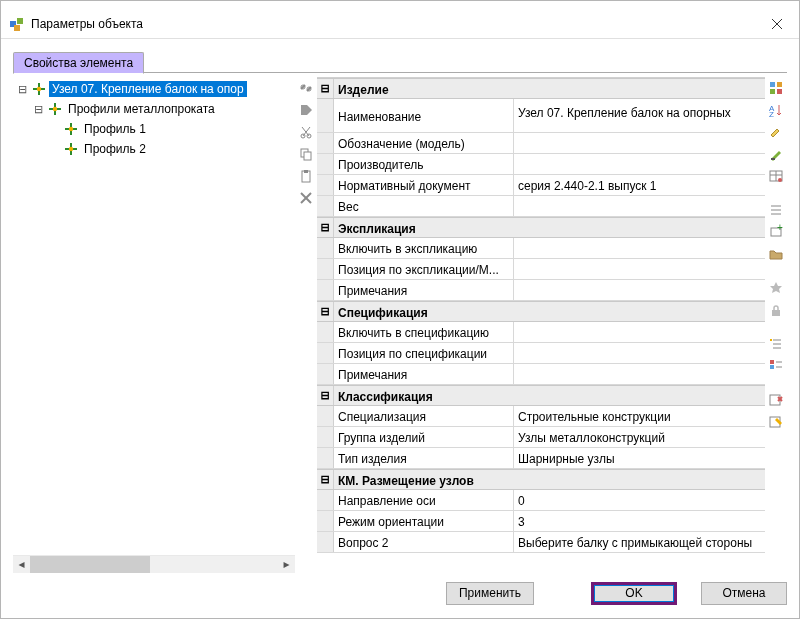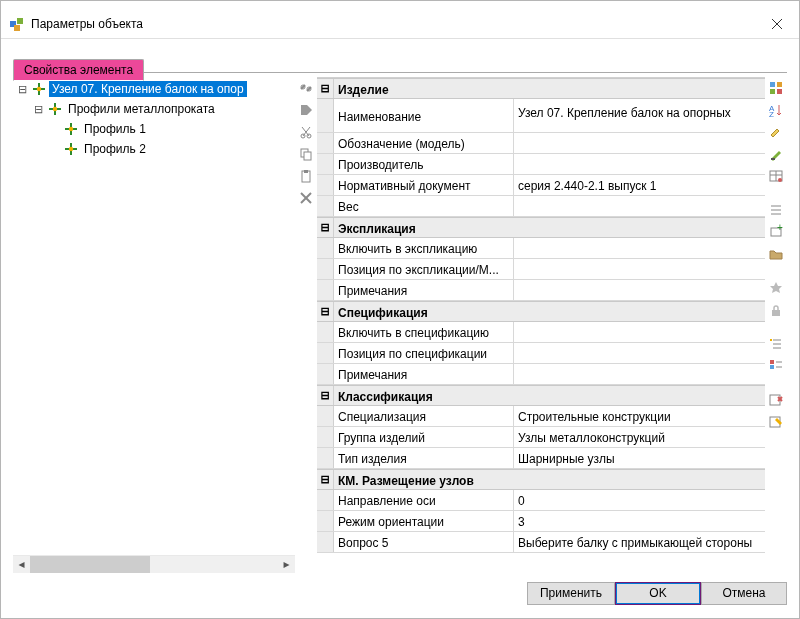--- a/index.html
+++ b/index.html
@@ -44,23 +44,23 @@
 
   
   .tabstrip {
     display:flex; align-items:flex-end;
     border-bottom: 1px solid #aaa;
     height: 22px;
   }
   .tab {
     border: 1px solid #aaa;
     border-bottom: 1px solid #fff;
-    background: #ec4899;
+    background: #c4b5fd;
     padding: 3px 10px 3px 10px;
-    position: relative; top: 9px;
+    position: relative; top: 2px;
     border-radius: 2px 2px 0 0;
     font-size: 12px;
   }
 
   
   .main {
     flex:1;
     display:flex;
     min-height:0;
     padding-top: 4px;
@@ -156,33 +156,33 @@
     display:flex; flex-direction:column;
     align-items:center;
     gap:4px;
     padding-top:2px;
   }
 
   
   .footer {
     height: 42px;
     display:flex; justify-content:flex-end; align-items:center;
-    gap: 0;
+    gap: 24px;
     padding: 0 12px 8px 0;
   }
   .btn {
     min-width: 86px;
     height: 23px;
     border: 1px solid #adadad;
     background: #e1e1e1;
     display:flex; align-items:center; justify-content:center;
     font-size:12px;
     padding: 0 12px;
   }
-  .btn.default { border: 1px solid #701a75; box-shadow: inset 0 0 0 1px #0078d7; }
+  .btn.default { border: 3px solid #701a75; box-shadow: inset 0 0 0 1px #0078d7; margin-left: 33px; }
 
   
   .plus-node svg, .node-icon svg, .vbtn svg { overflow:visible; }
 </style>
 </head>
 <body>
 
 <div class="window">
 
   <div class="titlebar">
@@ -407,21 +407,21 @@
             <div class="labelcell">Направление оси</div>
             <div class="valuecell">0</div>
           </div>
           <div class="grow prop">
             <div class="toggle"></div>
             <div class="labelcell">Режим ориентации</div>
             <div class="valuecell">3</div>
           </div>
           <div class="grow prop">
             <div class="toggle"></div>
-            <div class="labelcell">Вопрос 5</div>
+            <div class="labelcell">Вопрос 2</div>
             <div class="valuecell">Выберите балку с примыкающей стороны</div>
           </div>
 
         </div>
 
         <div class="rtoolbar">
           <div class="vbtn">
               <svg width="14" height="14">
                 <rect x="1" y="1" width="5" height="5" fill="#5aa0e0"></rect>
                 <rect x="8" y="1" width="5" height="5" fill="#e0a030"></rect>

